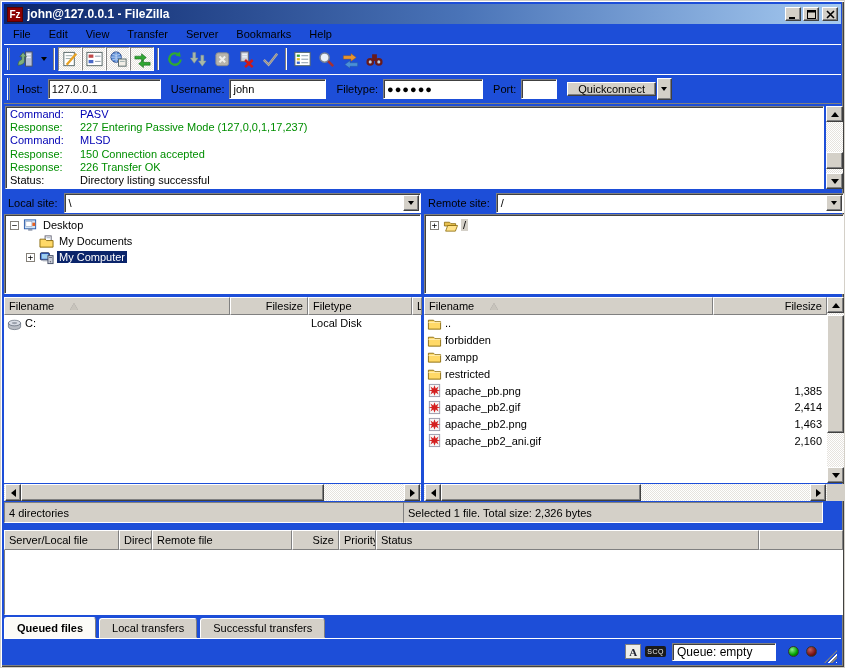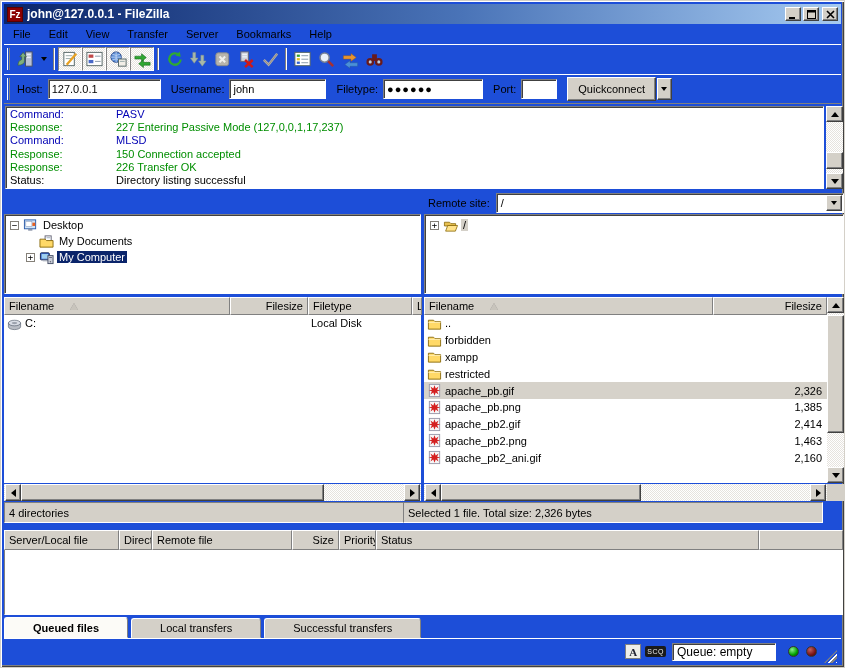--- a/index.html
+++ b/index.html
@@ -41,27 +41,27 @@
   .tb-sep { width:2px; height:22px; border-left:1px solid #808080; border-right:1px solid #fff; margin:0 3px; }
   .arr-down { width:0; height:0; border-left:3px solid transparent; border-right:3px solid transparent; border-top:4px solid #000; }
 
   
   #quickbar { position:absolute; left:3px; top:73px; right:3px; height:30px; border-top:1px solid #fff; border-bottom:1px solid #808080;
       display:flex; align-items:center; padding-left:2px; }
   #quickbar label { margin:0 5px 0 10px; }
   .qfield { height:20px; background:#fff; border:1px solid; border-color:#808080 #fff #fff #808080; box-shadow: inset 1px 1px 0 #404040;
       font-family:"Liberation Sans", sans-serif; font-size:11px; padding:1px 3px; }
   #host-input { width:113px; } #user-input { width:97px; } #pass-input { width:100px; letter-spacing:1px; } #port-input { width:36px; }
-  #quickconnect-btn { margin-left:10px; height:24px; padding:0 10px; font-family:"Liberation Sans", sans-serif; font-size:11px; }
+  #quickconnect-btn { margin-left:10px; height:14px; padding:0 10px; font-family:"Liberation Sans", sans-serif; font-size:11px; }
   #quickconnect-drop { width:15px; height:22px; display:flex; align-items:center; justify-content:center; margin-left:1px; }
 
   
   #log { position:absolute; left:4px; top:105px; width:819px; height:83px; background:#fff;
       border:1px solid; border-color:#808080 #fff #fff #808080; box-shadow: inset 1px 1px 0 #404040; overflow:hidden; padding:1px 0; }
-  .log-line { display:flex; height:13.2px; line-height:13.2px; white-space:nowrap;gap:36px; }
+  .log-line { display:flex; height:13.2px; line-height:13.2px; white-space:nowrap; }
   .log-label { width:74px; padding-left:4px; flex:none; }
   .log-command { color:#0000b4; } .log-response { color:#008e00; } .log-status { color:#000; }
 
   
   .vsb { position:absolute; width:17px; }
   .sb-btn { position:absolute; left:0; width:17px; height:16px; display:flex; align-items:center; justify-content:center; }
   .sb-thumb { position:absolute; left:0; width:17px; }
   .hsb { position:absolute; height:17px; }
   .hsb .sb-btn { top:0; height:17px; width:16px; }
   .hsb .sb-thumb { top:0; height:17px; }
@@ -103,21 +103,21 @@
       display:flex; align-items:center; padding-left:4px; }
 
   
   #queue-hdr { position:absolute; left:3px; top:529px; width:839px; height:38px; display:flex; }
   #queue-hdr .hdr-cell { height:20px; }
   #queue-body { position:absolute; left:3px; top:549px; width:839px; height:65px; background:#fff;
       border:1px solid; border-color:#808080 #fff #fff #808080; border-top:none; }
 
   
   #tabs { position:absolute; left:3px; top:616px; right:3px; height:21px; display:flex; align-items:flex-end; }
-  .tab { height:20px; padding:0 28px; display:flex; align-items:center; background:#d4d0c8;
+  .tab { height:20px; padding:0 12px; display:flex; align-items:center; background:#d4d0c8;
       border:1px solid; border-color:#fff #808080 #d4d0c8 #fff; border-radius:3px 3px 0 0; margin-right:3px; }
   .tab.active { background:#fcfbf7; font-weight:bold; height:21px; border-bottom-color:#fcfbf7; }
 
   
   #statusbar { position:absolute; left:3px; right:3px; bottom:3px; height:26px; border-top:1px solid #fff;
       display:flex; align-items:center; justify-content:flex-end; padding-right:4px; }
   #dtype-badge { width:16px; height:15px; border:1px solid #808080; background:#f0eee9; text-align:center; line-height:14px;
       font-family:"Liberation Serif", serif; font-weight:bold; font-size:11px; color:#223; margin-right:4px; }
   #speed-badge { height:11px; background:#1a1a1a; color:#e8e8e8; font-size:7px; line-height:11px; padding:0 2px;
       border-radius:2px; margin-right:6px; letter-spacing:0.5px; }
@@ -324,20 +324,29 @@
   <div class="vsb dither" style="left:825px; top:105px; height:83px;">
     <div class="sb-btn raised" style="top:0">
         <div class="tri-up"></div>
       </div>
     <div class="sb-thumb raised" style="top:46px; height:17px;"></div>
     <div class="sb-btn raised" style="top:67px">
         <div class="tri-dn"></div>
       </div>
   </div>
 
+  <div class="site-row" style="left:3px; width:417px;">
+    <span class="site-label">Local site:</span>
+    <div class="combo">
+      <span class="combo-text">\</span>
+      <span class="combo-btn raised">
+          <span class="arr-down"></span>
+        </span>
+    </div>
+  </div>
 
   <div class="site-row" style="left:423px; width:420px;">
     <span class="site-label">Remote site:</span>
     <div class="combo">
       <span class="combo-text">/</span>
       <span class="combo-btn raised">
           <span class="arr-down"></span>
         </span>
     </div>
   </div>
@@ -459,30 +468,20 @@
       <div class="list-row">
         <div class="cell" style="width:289px">
           <svg viewBox="0 0 16 16">
             <path d="M1.5 4.5 h5.5 l1.5 1.5 h6 v8 H1.5 Z" fill="#ffd968" stroke="#806000" stroke-width="0.9"></path>
             <path d="M1.5 6.8 h13" stroke="#fff0b8" stroke-width="1"></path>
           </svg>
           <span>restricted</span>
         </div>
         <div class="cell right" style="flex:1"></div>
       </div>
-      <div class="list-row selected">
-        <div class="cell" style="width:289px">
-          <svg viewBox="0 0 16 16">
-            <rect x="2.5" y="1.5" width="11" height="13" fill="#f6f6f6" stroke="#99a"></rect>
-            <polygon points="8,2.4 9.3,5.9 12.3,3.7 10.8,7.1 14.2,8 10.8,8.9 12.3,12.3 9.3,10.1 8,13.6 6.7,10.1 3.7,12.3 5.2,8.9 1.8,8 5.2,7.1 3.7,3.7 6.7,5.9" fill="#d42020"></polygon>
-          </svg>
-          <span>apache_pb.gif</span>
-        </div>
-        <div class="cell right" style="flex:1">2,326</div>
-      </div>
       <div class="list-row">
         <div class="cell" style="width:289px">
           <svg viewBox="0 0 16 16">
             <rect x="2.5" y="1.5" width="11" height="13" fill="#f6f6f6" stroke="#99a"></rect>
             <polygon points="8,2.4 9.3,5.9 12.3,3.7 10.8,7.1 14.2,8 10.8,8.9 12.3,12.3 9.3,10.1 8,13.6 6.7,10.1 3.7,12.3 5.2,8.9 1.8,8 5.2,7.1 3.7,3.7 6.7,5.9" fill="#d42020"></polygon>
           </svg>
           <span>apache_pb.png</span>
         </div>
         <div class="cell right" style="flex:1">1,385</div>
       </div>

